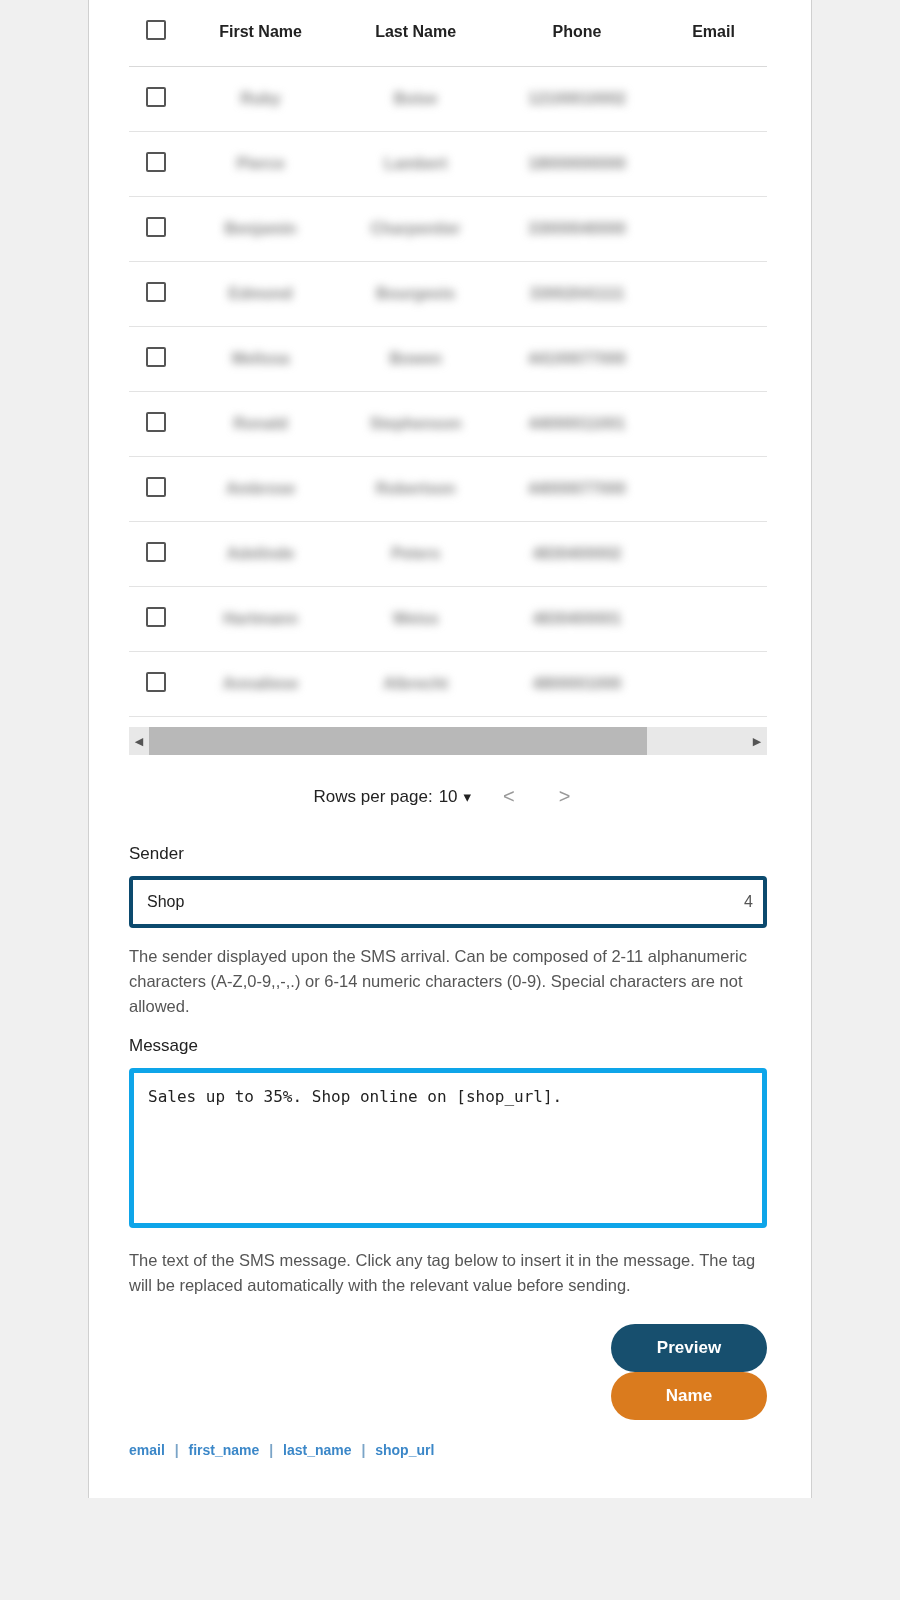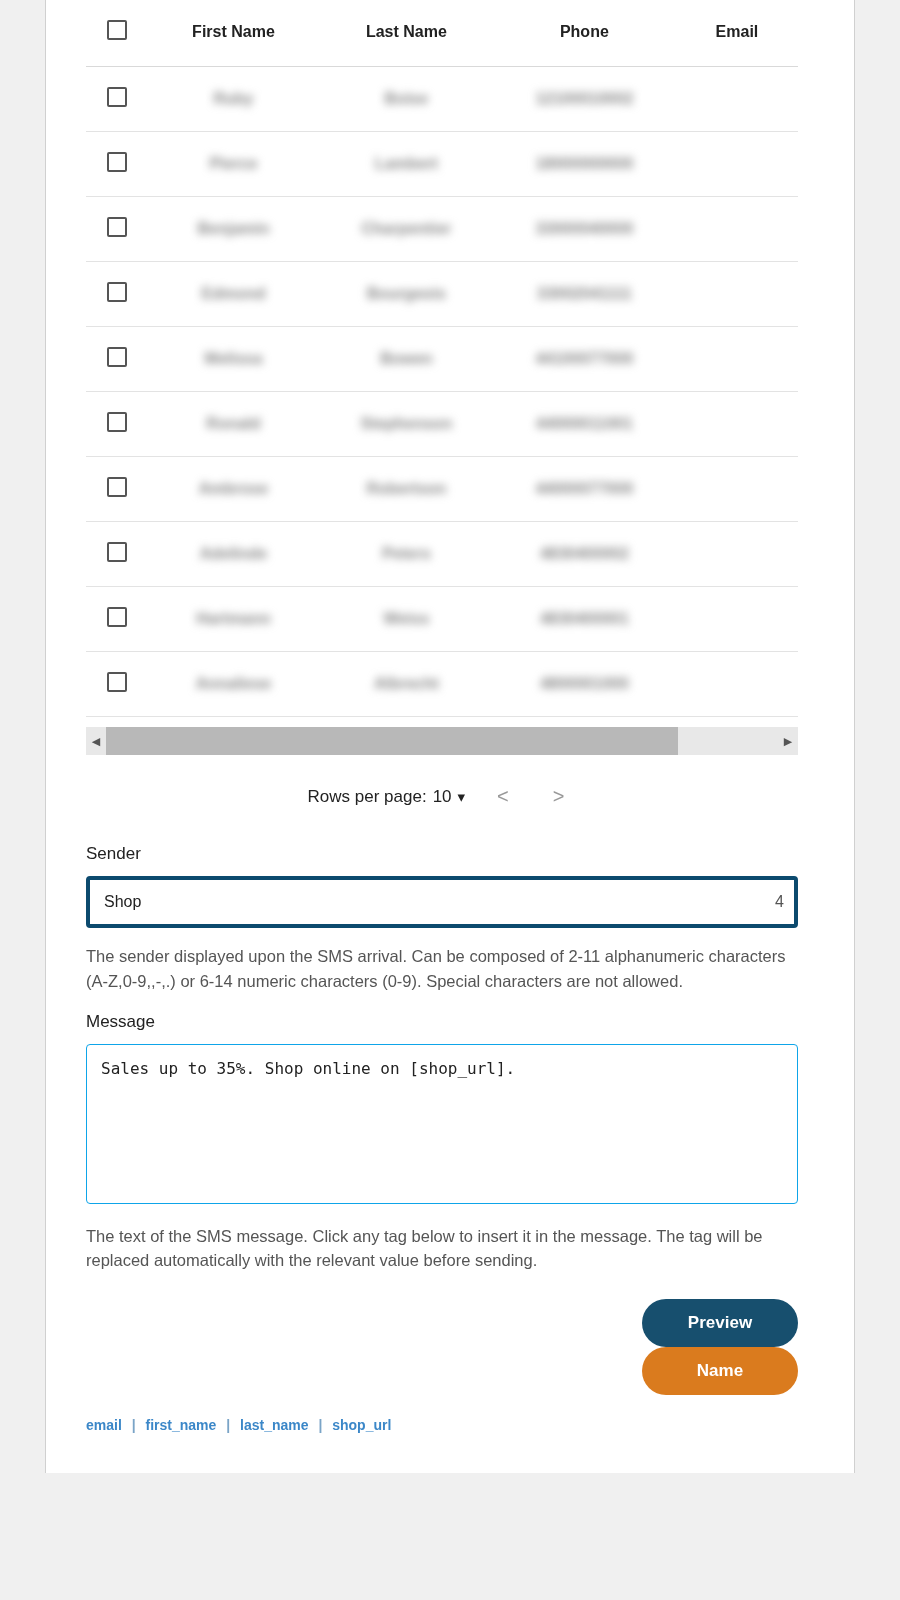--- a/index.html
+++ b/index.html
@@ -3,25 +3,25 @@
 <meta charset="utf-8">
 <style>
   * { box-sizing: border-box; margin: 0; padding: 0; }
   body {
     font-family: -apple-system, BlinkMacSystemFont, "Segoe UI", Arial, sans-serif;
     background: #f0f0f0;
     display: flex;
     justify-content: center;
   }
   .page {
-    width: 810px;
+    width: 724px;
     background: #fff;
     border-left: 1px solid #d0d0d0;
     border-right: 1px solid #d0d0d0;
-    padding: 0 16px 40px 0;
+    padding: 0 4px 40px 0;
   }
   .table-wrap {
     padding: 0 40px;
   }
   table {
     width: 100%;
     border-collapse: collapse;
   }
   thead th {
     text-align: center;
@@ -128,21 +128,21 @@
     font-size: 16px;
   }
   .hint {
     color: #555;
     font-size: 16.5px;
     margin-top: 16px;
     line-height: 1.5;
   }
   .textarea {
     width: 100%;
-    border: 1px solid #0ea5e9;
+    border: 5px solid #0ea5e9;
     border-radius: 4px;
     font-size: 16px;
     padding: 14px;
     color: #222;
     min-height: 160px;
     resize: none;
   }
   .buttons {
     display: flex;
     flex-direction: column;

